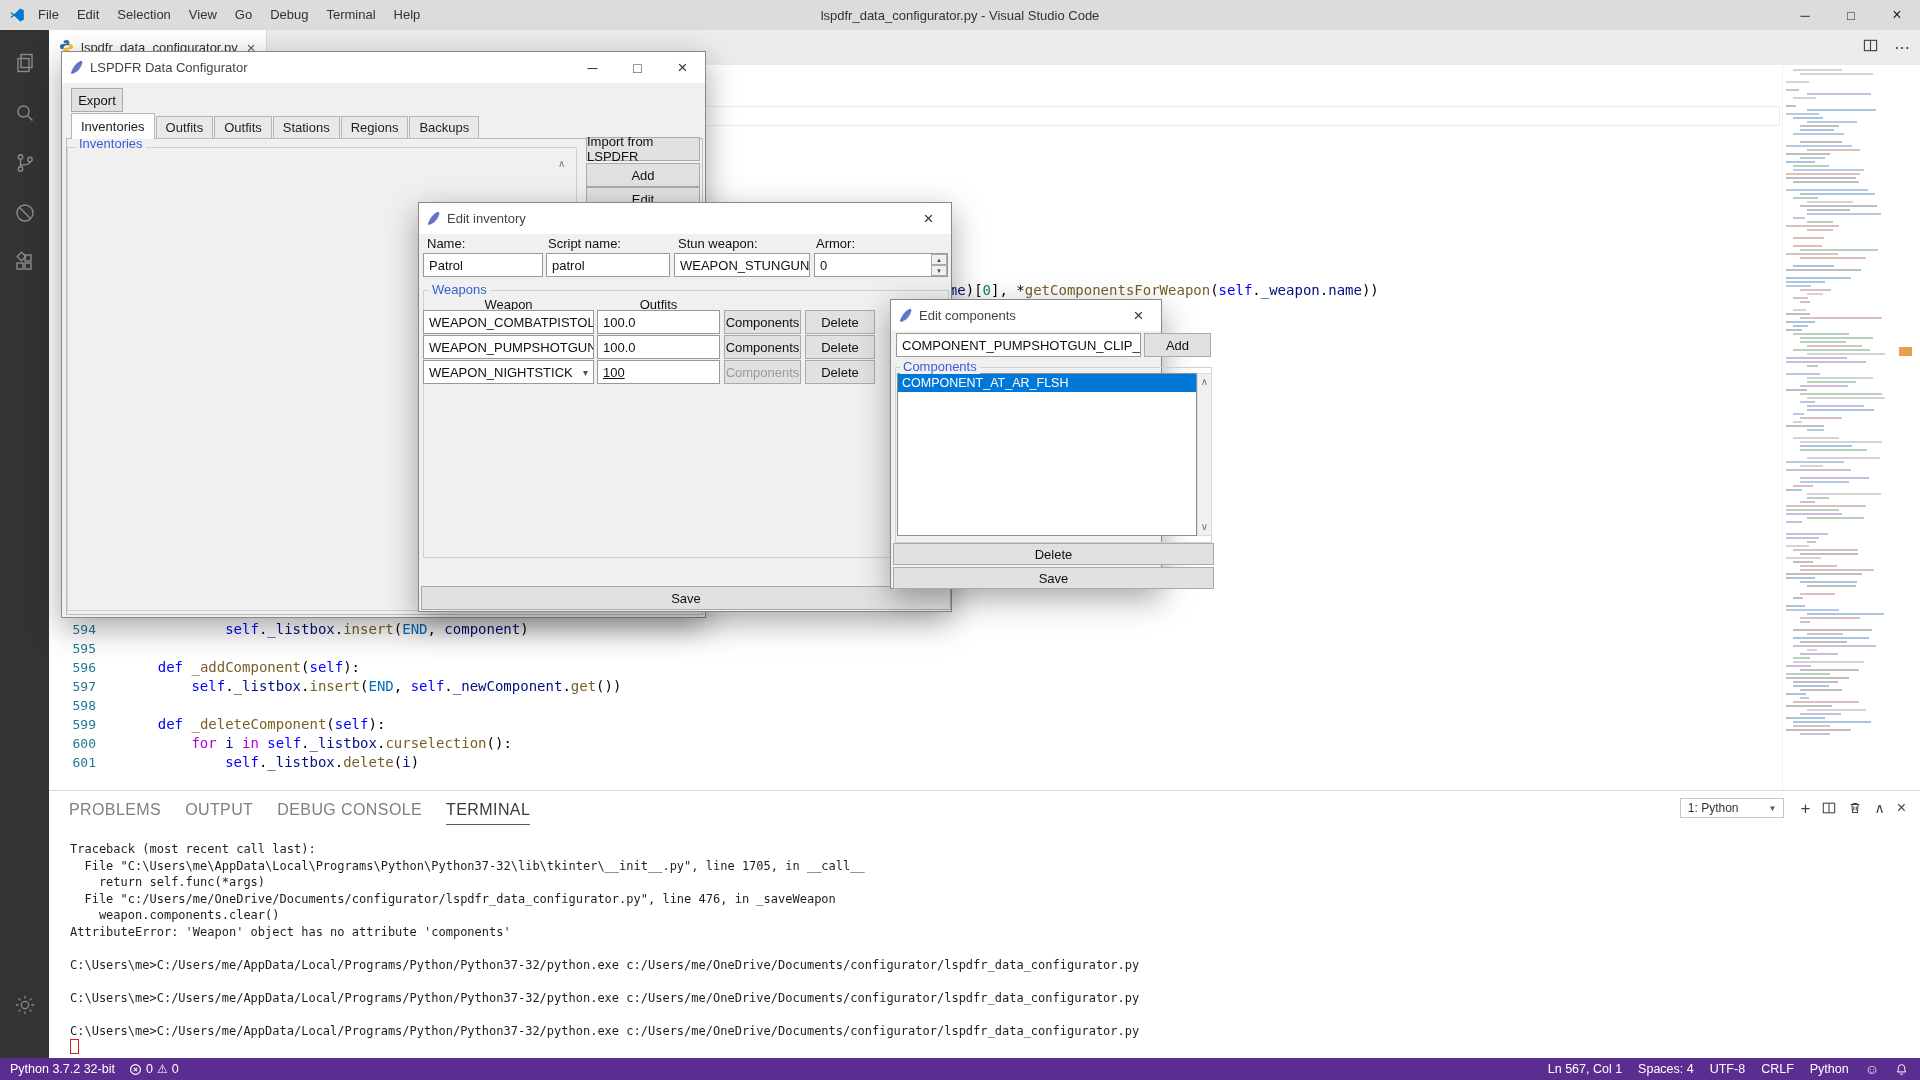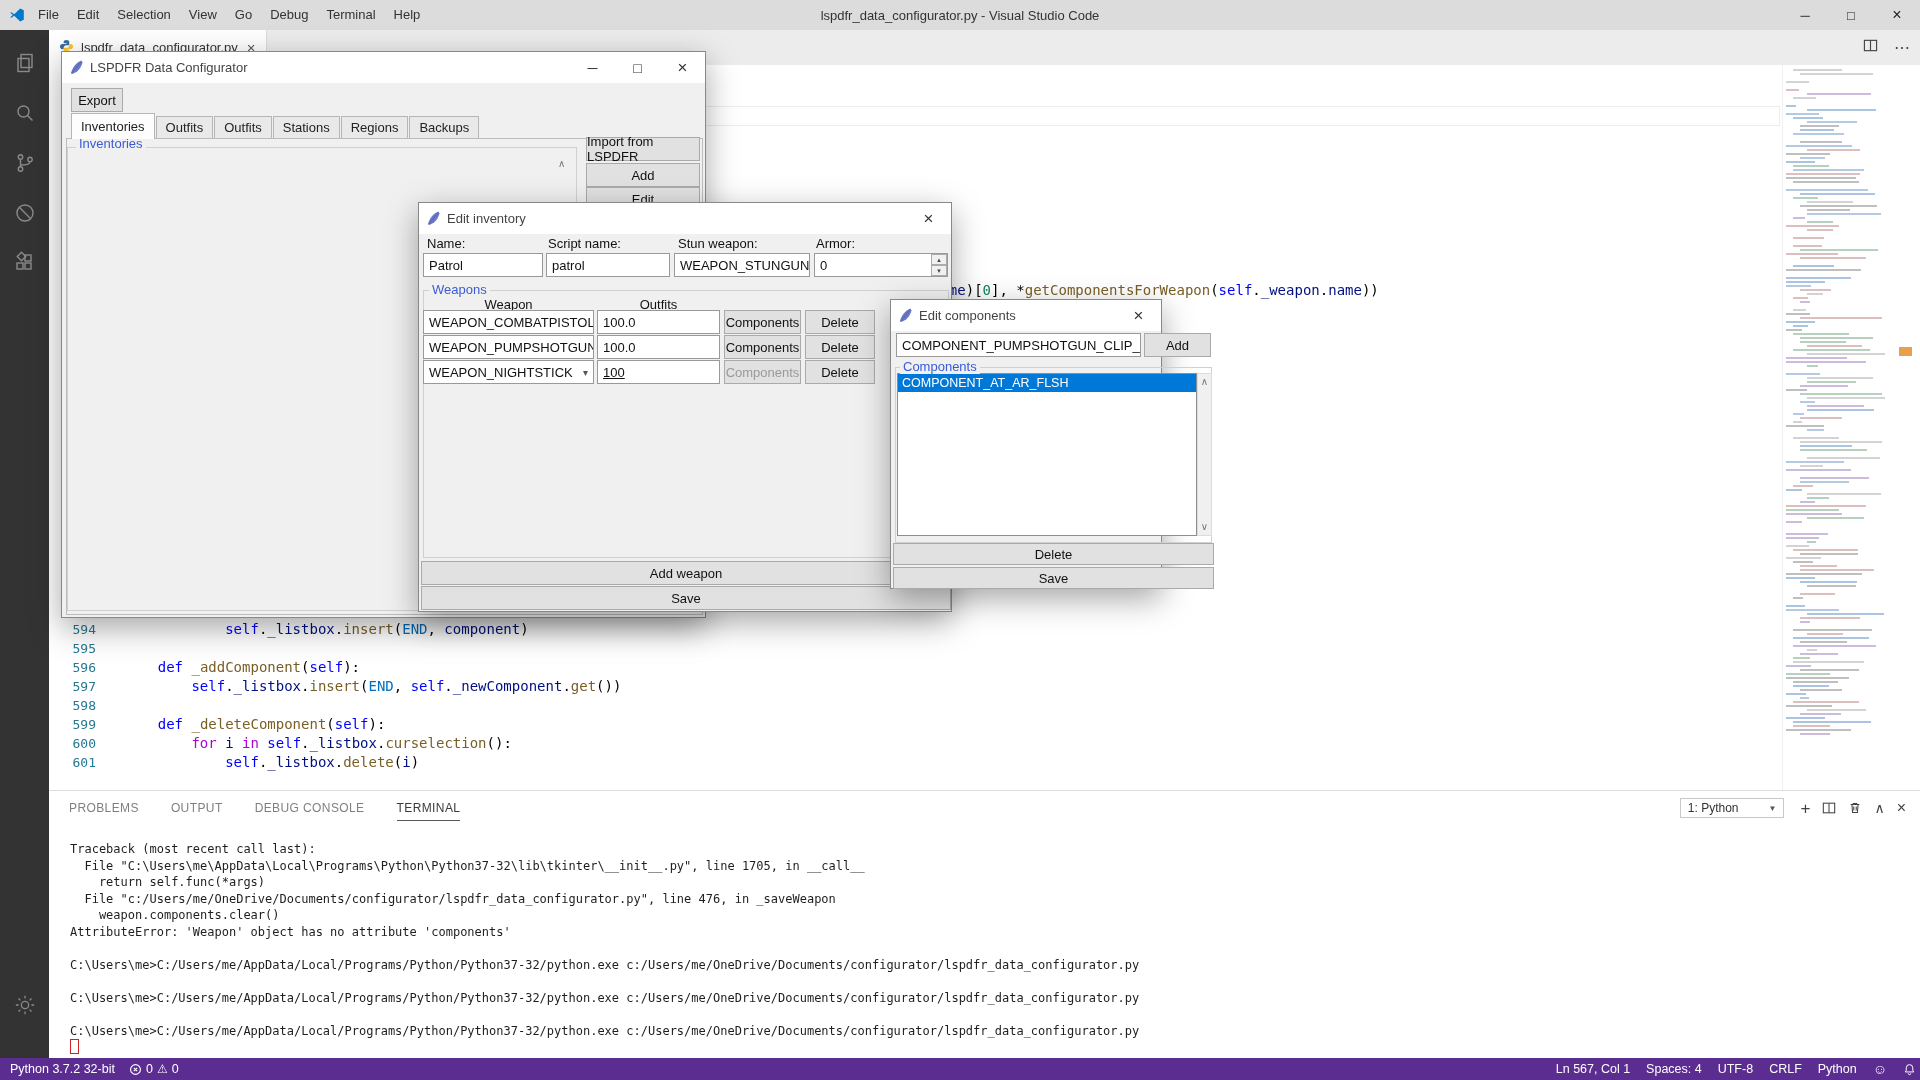--- a/index.html
+++ b/index.html
@@ -39,36 +39,36 @@
 .lt{padding-left:28px;font-family:"DejaVu Sans Mono",monospace;font-size:14px;white-space:pre;color:#000}
 .peek-line{position:absolute;left:883px;top:216px;height:19px;line-height:19px;font-family:"DejaVu Sans Mono",monospace;font-size:14px;white-space:pre;color:#000}
 .tok-kw{color:#AF00DB}.tok-def{color:#0000FF}.tok-fn{color:#795E26}.tok-var{color:#001080}.tok-const{color:#0070C1}.tok-num{color:#098658}
 .minimap{position:absolute;top:0;right:28px;width:110px;height:100%;padding-top:4px;border-left:1px solid #f0f0f0}
 .mm-line{height:2px;margin-bottom:2px;opacity:.75}
 .scrollzone{position:absolute;top:0;right:0;width:28px;height:100%}
 .scroll-marker{position:absolute;top:282px;right:8px;width:13px;height:9px;background:#e8a04c}
 
 
 .panel{position:absolute;left:49px;top:790px;right:0;height:268px;background:#fff;border-top:1px solid #dcdcdc}
-.panel-tabs{display:flex;gap:32px;padding:10px 0 0 20px;font-size:12px;color:#808080;letter-spacing:.4px}
+.panel-tabs{display:flex;gap:24px;padding:10px 0 0 20px;font-size:16px;color:#808080;letter-spacing:.4px}
 .panel-tab{padding-bottom:5px}
 .panel-tab.active{color:#3b3b3b;border-bottom:1px solid #595959}
 .panel-actions{position:absolute;top:7px;right:14px;display:flex;align-items:center;gap:12px}
 .shell-select{display:flex;align-items:center;gap:30px;border:1px solid #c8c8c8;background:#fff;font-size:12px;color:#333;padding:2px 7px;margin-right:4px}
 .pa-icon{font-size:14px;color:#424242;line-height:1;display:flex;align-items:center}
 .panel-actions svg{stroke:#424242;fill:none;stroke-width:1.2}
 .term{position:absolute;left:21px;top:50px;font-family:"DejaVu Sans Mono",monospace;font-size:12px;line-height:16.5px;color:#1e1e1e;white-space:pre}
 .term-line{min-height:16.5px}
 .term-cursor{position:absolute;left:21px;top:248px;width:9px;height:15px;border:1px solid #cc2222}
 
 
 .statusbar{position:absolute;left:0;bottom:0;width:100%;height:22px;background:#5C2D91;color:#fff;display:flex;align-items:center;font-size:12.5px;z-index:6}
 .sb-left{display:flex;align-items:center;gap:14px;padding-left:10px}
 .sb-item{display:flex;align-items:center;gap:4px;white-space:nowrap}
-.sb-right{margin-left:auto;display:flex;align-items:center;gap:16px;padding-right:4px}
+.sb-right{margin-left:auto;display:flex;align-items:center;gap:16px;padding-right:12px}
 .sb-icon{display:flex;align-items:center}
 .sb-icon svg{stroke:#fff;fill:none;stroke-width:1.2}
 
 
 .tkwin{position:absolute;background:#f0f0f0;border:1px solid #888;box-shadow:0 10px 30px rgba(0,0,0,.35)}
 .tk-titlebar{height:31px;background:#fff;display:flex;align-items:center;position:relative}
 .tk-feather{margin-left:8px;flex:none}
 .tk-title{margin-left:7px;font-size:13px;color:#444}
 .tk-controls{position:absolute;top:0;right:0;height:100%;display:flex}
 .tk-cbtn{width:45px;height:100%;display:flex;align-items:center;justify-content:center;color:#333;font-size:14px}
@@ -544,21 +544,20 @@
         <div class="tk-combo" style="left: 4px; top: 157px; width: 171px; height: 24px;">
           <span>WEAPON_NIGHTSTICK</span>
           <span class="combo-arrow">▾</span>
         </div>
         <div class="tk-entry" style="left: 178px; top: 157px; width: 123px; height: 24px; text-decoration: underline;">
           <span>100</span>
         </div>
         <div class="tk-button disabled" style="left: 305px; top: 157px; width: 77px; height: 24px;">Components</div>
         <div class="tk-button" style="left: 386px; top: 157px; width: 70px; height: 24px;">Delete</div>
       </div>
-    <div class="tk-button" style="left:2px;top:358px;width:530px;height:24px">Add weapon</div>
     <div class="tk-button" style="left:2px;top:383px;width:530px;height:24px">Save</div>
   </div>
 
   <div class="tkwin" style="left:890px;top:299px;width:272px;height:290px;z-index:30">
     <div class="tk-titlebar">
       <svg class="tk-feather" width="13" height="15" viewBox="0 0 13 15">
           <path d="M11.5 .5 C7 2 2.5 7 1 13 L2 14 C7.5 12.5 11 8 12.5 2.5 Z" fill="#6a79c7"></path>
           <path d="M1.4 13.4 L11 2" stroke="#4c5ba8" stroke-width=".7" fill="none"></path>
         </svg>
       <span class="tk-title">Edit components</span>

